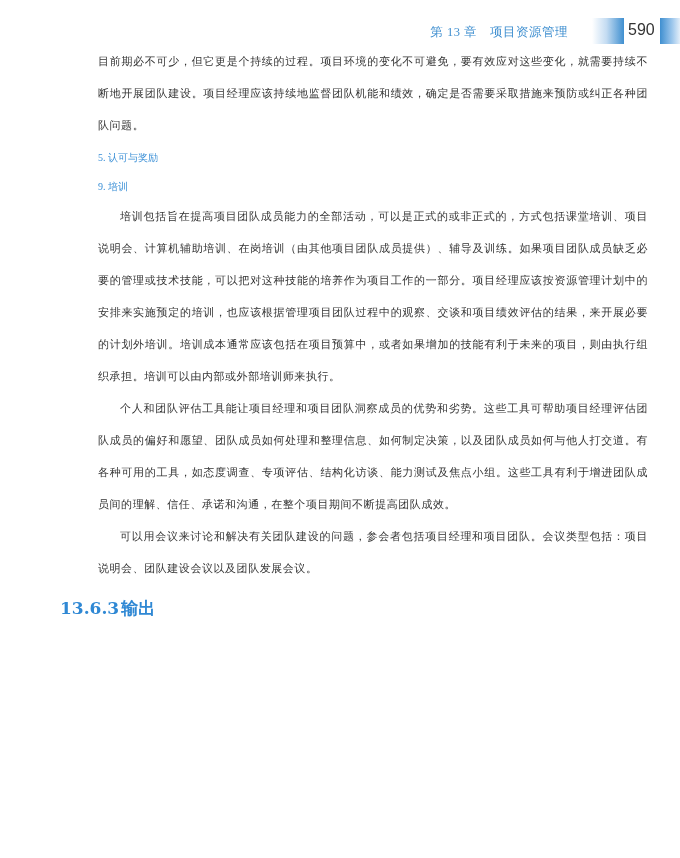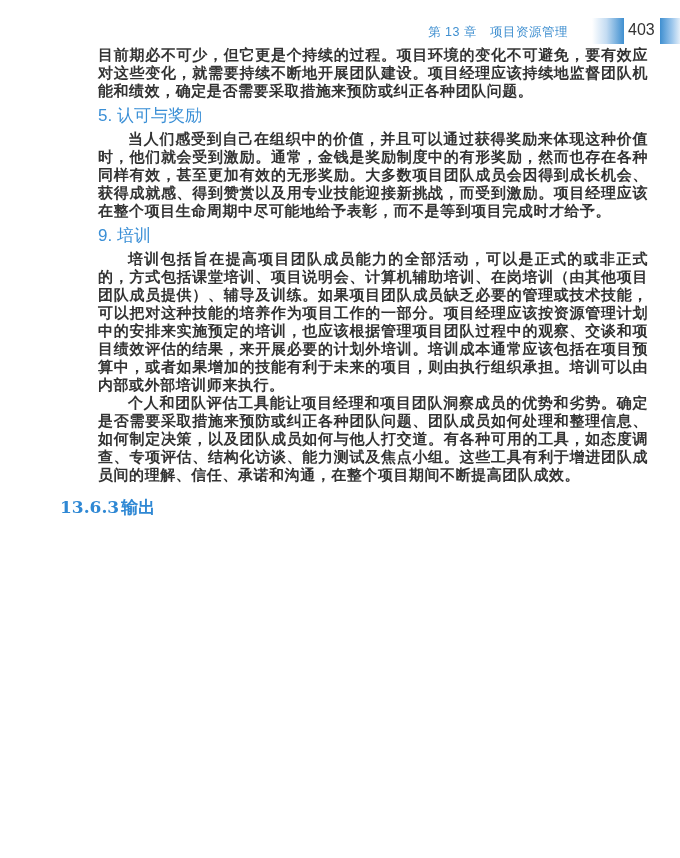--- a/index.html
+++ b/index.html
@@ -5,70 +5,70 @@
     html, body { margin: 0; padding: 0; }
     body {
       width: 680px; height: 858px; background: #ffffff; position: relative; overflow: hidden;
       font-family: "DejaVu Serif", serif; color: #333333;
     }
     .header {
       position: absolute; top: 14px; right: 0; height: 30px; width: 680px;
     }
     .header-chapter {
       position: absolute; right: 112px; top: 10px; font-size: 12.5px; color: #3f8fd0;
-      font-family: Liberation Sans, sans-serif; letter-spacing: 0.5px;
+      font-family: Liberation Serif, serif; letter-spacing: 0.5px;
     }
     .header-block-left {
       position: absolute; left: 592px; top: 4px; width: 32px; height: 26px;
       background: linear-gradient(to right, rgba(255,255,255,1) 0%, #c4dcf2 45%, #3f8fd0 100%);
     }
     .header-page {
       position: absolute; left: 628px; top: 7px; font-size: 16px; color: #333;
       font-family: "Liberation Sans", sans-serif;
     }
     .header-block-right {
       position: absolute; left: 660px; top: 4px; width: 20px; height: 26px;
       background: linear-gradient(to right, #3f8fd0 0%, #9cc6ec 60%, #e3eef9 100%);
     }
     .content {
       position: absolute; left: 98px; top: 46px; width: 550px;
     }
     p.para {
-      margin: 0; font-size: 15px; line-height: 18px; text-align: justify; letter-spacing: 0.55px; font-weight: bold;
+      margin: 0; font-size: 11px; line-height: 32px; text-align: justify; letter-spacing: 0.55px;
     }
     p.indent { text-indent: 2em; }
     .sec {
-      color: #3a8fd6; font-family: Liberation Sans, sans-serif;
-      font-size: 17px; line-height: 26px; margin: 3px 0 1px 0; padding-left: 0;
+      color: #3a8fd6; font-family: Liberation Serif, serif;
+      font-size: 10px; line-height: 26px; margin: 3px 0 1px 0; padding-left: 0;
     }
     .h3 {
       color: #2f88d4; font-family: "DejaVu Serif", serif; font-weight: bold;
       font-size: 17px; margin: 12px 0 8px -38px; letter-spacing: 0;
     }
     .h3 .num { margin-right: 2px; }
   </style>
 </head>
 <body>
 
 <div class="header">
   <span class="header-chapter">第 13 章　项目资源管理</span>
   <div class="header-block-left"></div>
-  <span class="header-page">403</span>
+  <span class="header-page">590</span>
   <div class="header-block-right"></div>
 </div>
 
 <div class="content">
   <p class="para">目前期必不可少，但它更是个持续的过程。项目环境的变化不可避免，要有效应对这些变化，就需要持续不断地开展团队建设。项目经理应该持续地监督团队机能和绩效，确定是否需要采取措施来预防或纠正各种团队问题。</p>
 
   <div class="sec">5. 认可与奖励</div>
-  <p class="para indent">当人们感受到自己在组织中的价值，并且可以通过获得奖励来体现这种价值时，他们就会受到激励。通常，金钱是奖励制度中的有形奖励，然而也存在各种同样有效，甚至更加有效的无形奖励。大多数项目团队成员会因得到成长机会、获得成就感、得到赞赏以及用专业技能迎接新挑战，而受到激励。项目经理应该在整个项目生命周期中尽可能地给予表彰，而不是等到项目完成时才给予。</p>
 
   <div class="sec">9. 培训</div>
   <p class="para indent">培训包括旨在提高项目团队成员能力的全部活动，可以是正式的或非正式的，方式包括课堂培训、项目说明会、计算机辅助培训、在岗培训（由其他项目团队成员提供）、辅导及训练。如果项目团队成员缺乏必要的管理或技术技能，可以把对这种技能的培养作为项目工作的一部分。项目经理应该按资源管理计划中的安排来实施预定的培训，也应该根据管理项目团队过程中的观察、交谈和项目绩效评估的结果，来开展必要的计划外培训。培训成本通常应该包括在项目预算中，或者如果增加的技能有利于未来的项目，则由执行组织承担。培训可以由内部或外部培训师来执行。</p>
 
-  <p class="para indent">个人和团队评估工具能让项目经理和项目团队洞察成员的优势和劣势。确定是否需要采取措施来预防或纠正各种团队问题、团队成员如何处理和整理信息、如何制定决策，以及团队成员如何与他人打交道。有各种可用的工具，如态度调查、专项评估、结构化访谈、能力测试及焦点小组。这些工具有利于增进团队成员间的理解、信任、承诺和沟通，在整个项目期间不断提高团队成效。</p>
+  <p class="para indent">个人和团队评估工具能让项目经理和项目团队洞察成员的优势和劣势。这些工具可帮助项目经理评估团队成员的偏好和愿望、团队成员如何处理和整理信息、如何制定决策，以及团队成员如何与他人打交道。有各种可用的工具，如态度调查、专项评估、结构化访谈、能力测试及焦点小组。这些工具有利于增进团队成员间的理解、信任、承诺和沟通，在整个项目期间不断提高团队成效。</p>
 
+  <p class="para indent">可以用会议来讨论和解决有关团队建设的问题，参会者包括项目经理和项目团队。会议类型包括：项目说明会、团队建设会议以及团队发展会议。</p>
 
   <div class="h3">
     <span class="num">13.6.3</span><span>输出</span>
   </div>
 
 </div>
 
 </body></html>

